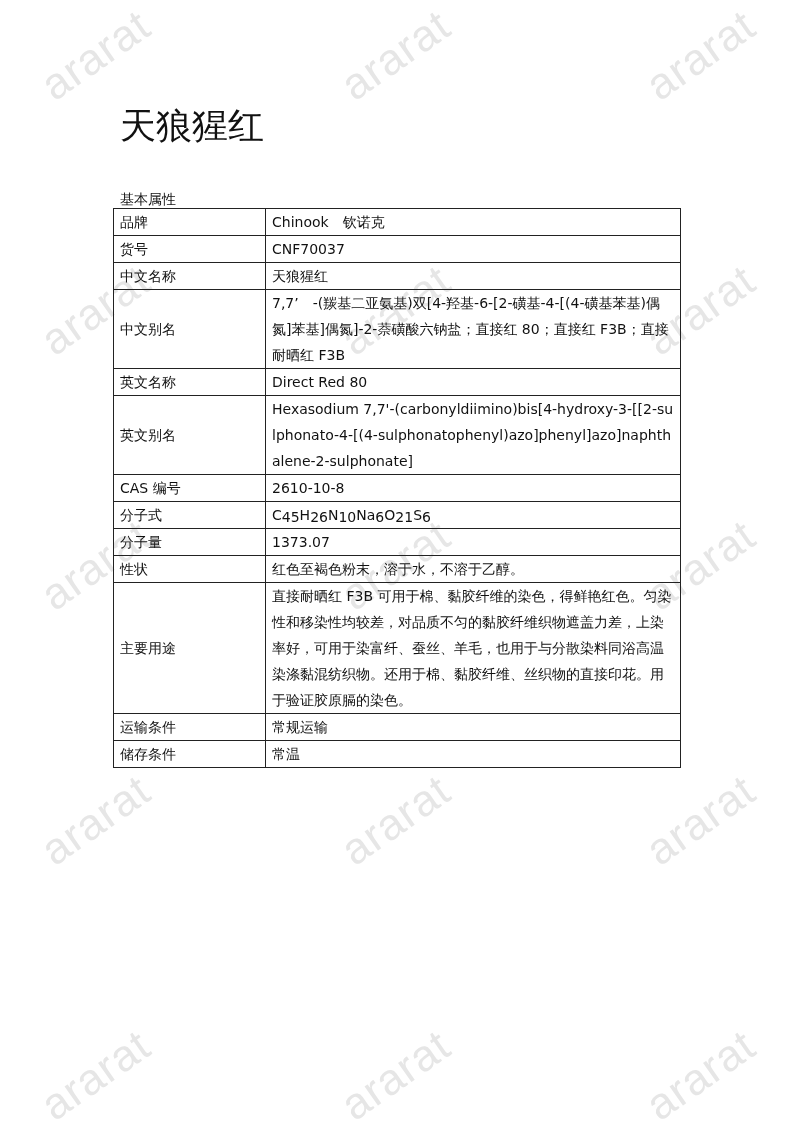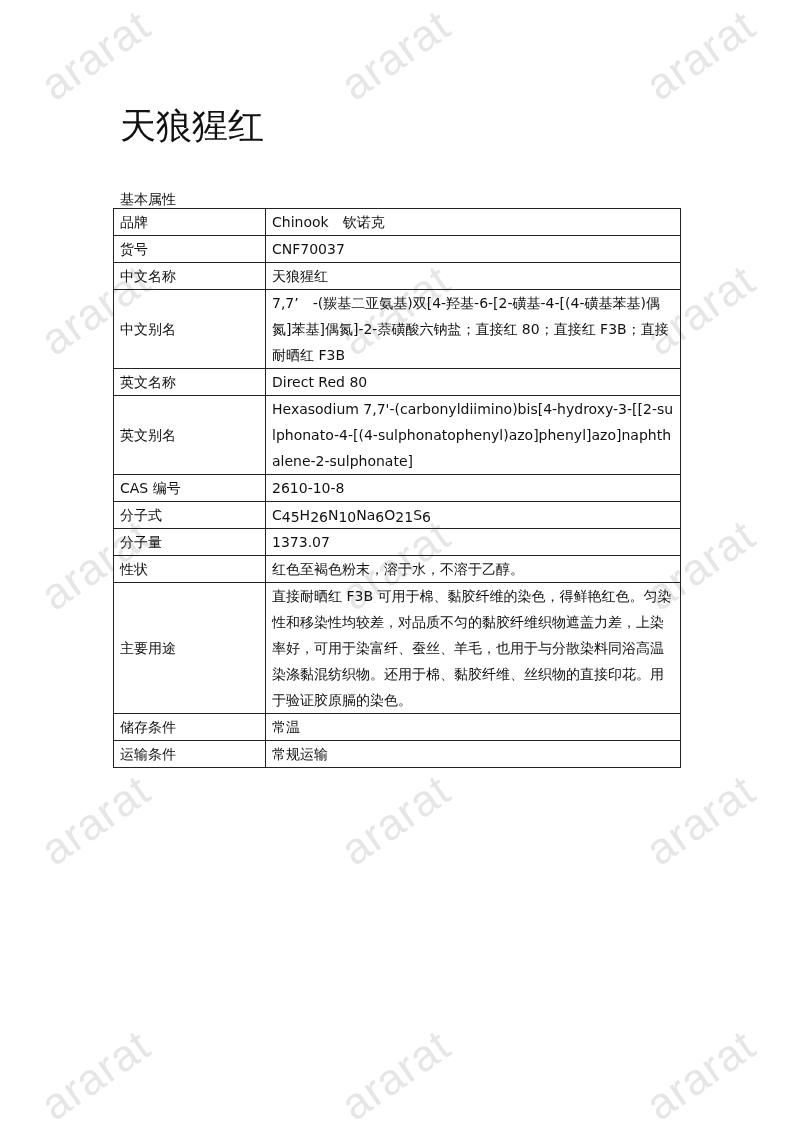--- a/index.html
+++ b/index.html
@@ -80,22 +80,22 @@
         </tr>
       <tr>
           <td class="k">性状</td>
           <td class="v">红色至褐色粉末，溶于水，不溶于乙醇。</td>
         </tr>
       <tr>
           <td class="k">主要用途</td>
           <td class="v">直接耐晒红 F3B 可用于棉、黏胶纤维的染色，得鲜艳红色。匀染性和移染性均较差，对品质不匀的黏胶纤维织物遮盖力差，上染率好，可用于染富纤、蚕丝、羊毛，也用于与分散染料同浴高温染涤黏混纺织物。还用于棉、黏胶纤维、丝织物的直接印花。用于验证胶原膈的染色。</td>
         </tr>
       <tr>
+          <td class="k">运输条件</td>
+          <td class="v">常规运输</td>
+        </tr>
+      <tr>
           <td class="k">储存条件</td>
           <td class="v">常温</td>
-        </tr>
-      <tr>
-          <td class="k">运输条件</td>
-          <td class="v">常规运输</td>
         </tr>
     </tbody>
   </table>
 </div>
 
 </body></html>

